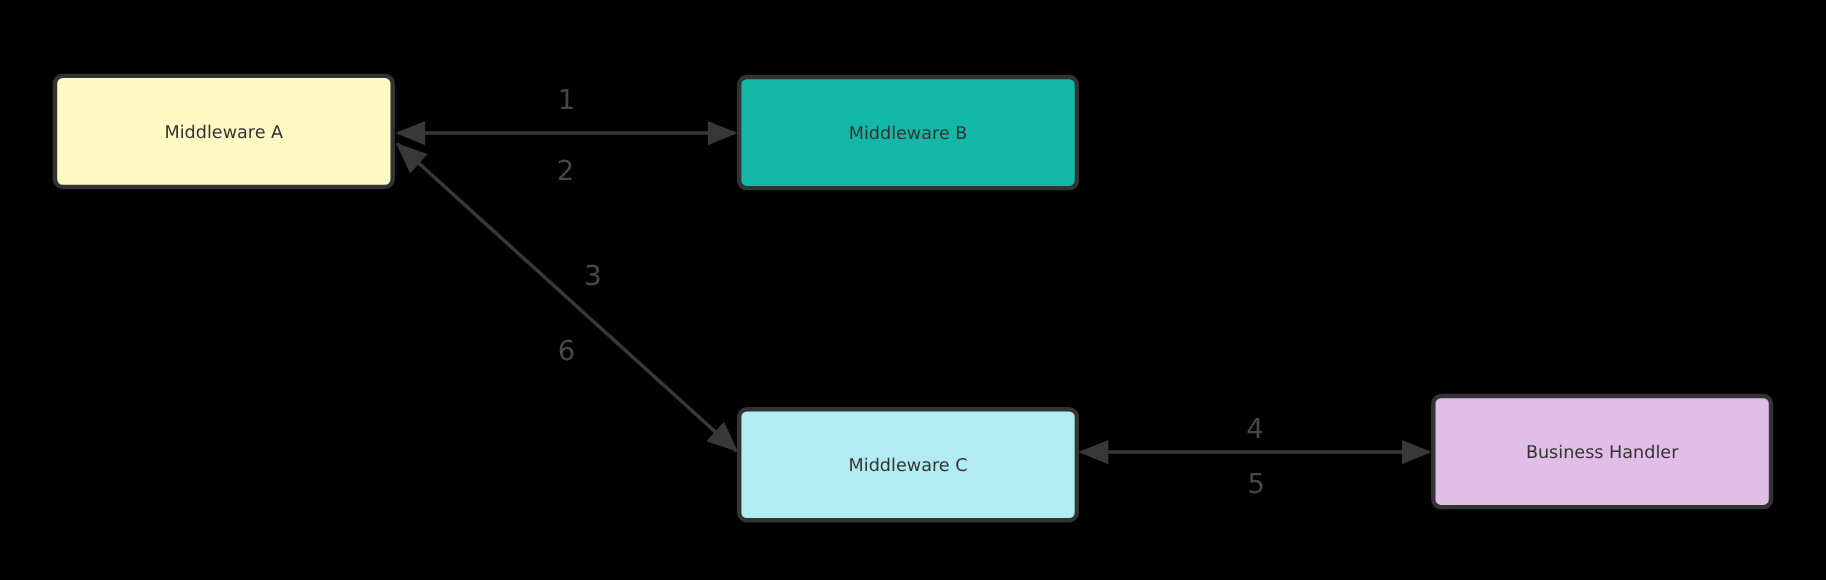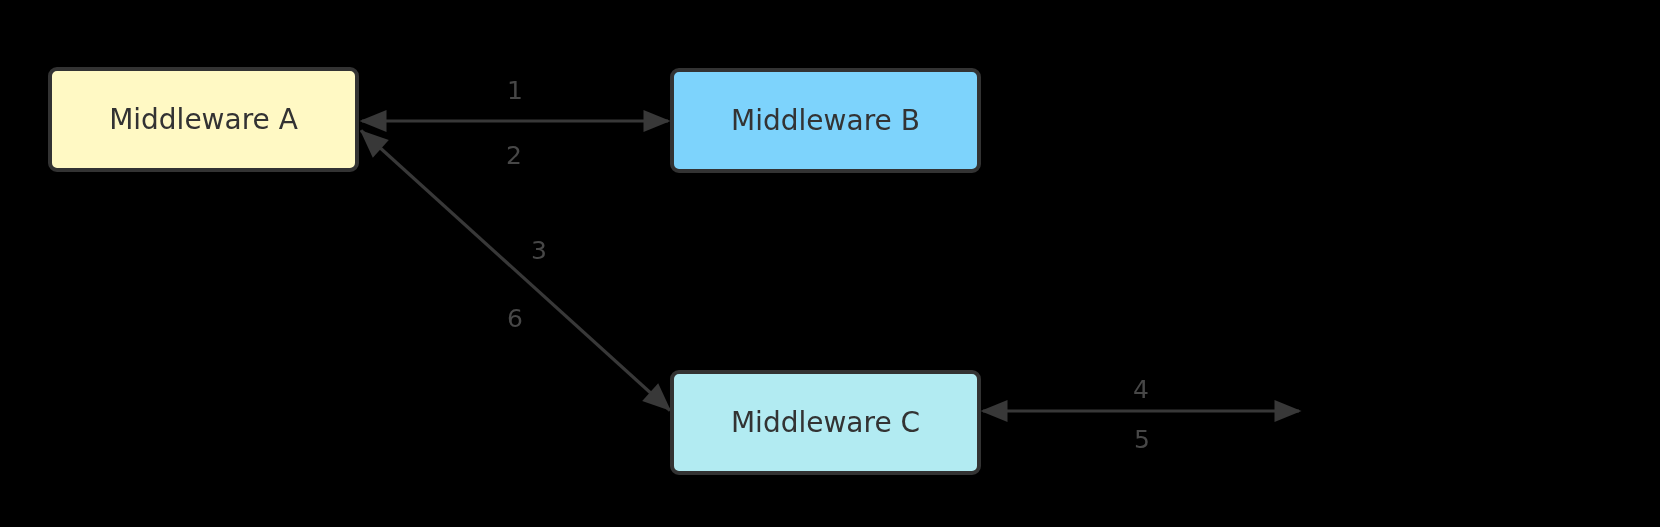--- a/index.html
+++ b/index.html
@@ -31,21 +31,21 @@
   .node {
     position: absolute;
     box-sizing: border-box;
     width: 311px;
     height: 105px;
     border: 4px solid var(--node-border, #333333);
     border-radius: 9px;
     display: flex;
     align-items: center;
     justify-content: center;
-    font-size: 28px;
+    font-size: 16px;
     color: var(--node-text, #333333);
   }
   #node-a { left: 48px;   top: 67px;  }
   #node-b { left: 670px;  top: 68px;  }
   #node-c { left: 670px;  top: 358px; margin-top: 12px; }
   #node-h { left: 1301px; top: 358px; }
   .edge-label {
     position: absolute;
     width: 60px;
     height: 30px;
@@ -86,25 +86,28 @@
     <g>
       <line x1="983" y1="411" x2="1299" y2="411"></line>
       <polygon points="980.5,411 1007.5,400 1007.5,422"></polygon>
       <polygon points="1301.5,411 1274.5,400 1274.5,422"></polygon>
     </g>
   </svg>
 
   <div class="node" id="node-a" style="background-color: rgb(255, 249, 196);">
     <span>Middleware A</span>
   </div>
-  <div class="node" id="node-b" style="background-color: #7dd3fc;">
+  <div class="node" id="node-b" style="background-color: #14b8a6;">
     <span>Middleware B</span>
   </div>
   <div class="node" id="node-c" style="background-color: rgb(178, 235, 242);">
     <span>Middleware C</span>
+  </div>
+  <div class="node" id="node-h" style="background-color: rgb(225, 190, 231);">
+    <span>Business Handler</span>
   </div>
 
   <div class="edge-label" id="lbl-1">1</div>
   <div class="edge-label" id="lbl-2">2</div>
   <div class="edge-label" id="lbl-3">3</div>
   <div class="edge-label" id="lbl-6">6</div>
   <div class="edge-label" id="lbl-4">4</div>
   <div class="edge-label" id="lbl-5">5</div>
 
 </div>

